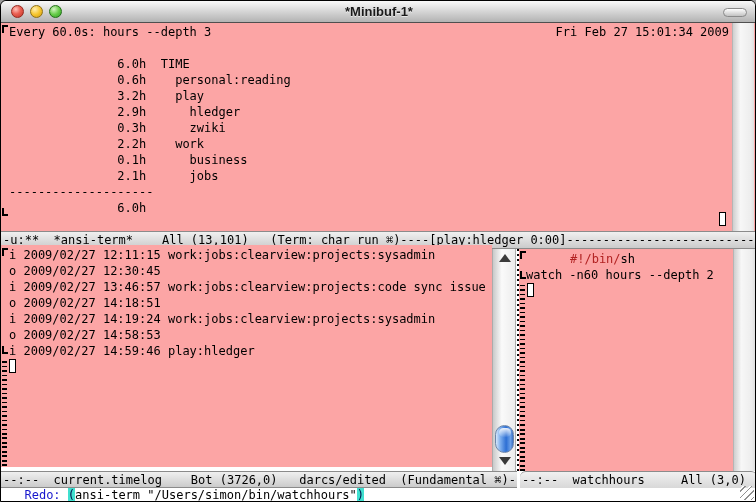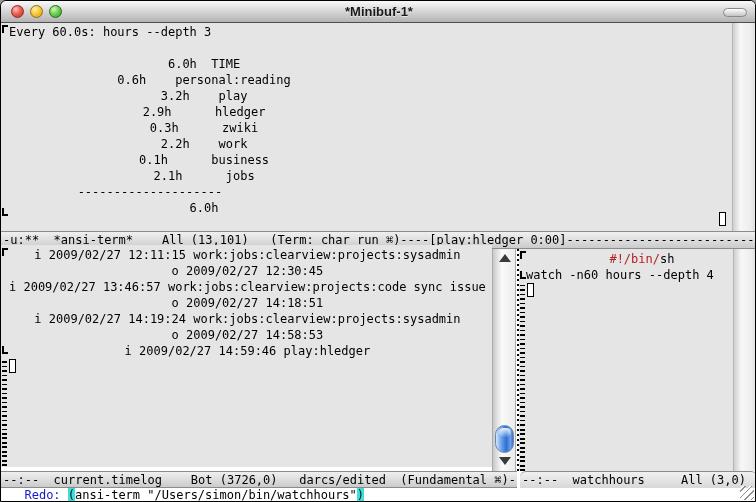--- a/index.html
+++ b/index.html
@@ -24,21 +24,21 @@
   #window-title {
     position:absolute; left:0; right:0; top:3px; text-align:center;
     font-family:"Liberation Sans","DejaVu Sans",sans-serif; font-weight:bold;
     font-size:13px; color:#1a1a1a; text-shadow:0 1px 0 rgba(255,255,255,.6);
   }
   #pill-btn {
     position:absolute; right:10px; top:7px; width:24px; height:9px; border-radius:5px;
     background:linear-gradient(#ffffff,#c2c2c2); border:1px solid #8a8a8a;
   }
   
-  .ewin { position:absolute; background:#e5e5e5; overflow:hidden;text-align:center; }
+  .ewin { position:absolute; background:#fca5a5; overflow:hidden; }
   .line { white-space:pre; line-height:16px; height:16px; }
   pre.block { margin:0; white-space:pre; line-height:16px; }
   .mark { position:absolute; width:6px; height:8px; }
   .mark.tl { border-left:2px solid #000; border-top:2px solid #000; }
   .mark.bl { border-left:2px solid #000; border-bottom:2px solid #000; }
   .hollow-cursor { position:absolute; width:7px; height:14px; border:1px solid #000; background:#fff; }
   .empty-dashes {
     position:absolute; width:5px;
     background:repeating-linear-gradient(to bottom,#000 0 1.5px,transparent 1.5px 4.5px);
   }
@@ -101,20 +101,21 @@
       <span class="light green"></span>
     </div>
     <div id="window-title">*Minibuf-1*</div>
     <span id="pill-btn"></span>
   </div>
 
   <div class="ewin mono" style="left:0; top:22px; width:756px; height:208px;">
     <span class="mark tl" style="left:1px; top:2px;"></span>
     <div class="hdr-row">
       <span>Every 60.0s: hours --depth 3</span>
+      <span>Fri Feb 27 15:01:34 2009</span>
     </div>
     <pre class="block" style="position:absolute; left:8px; top:33px;"><div class="line">               6.0h  TIME</div><div class="line">               0.6h    personal:reading</div><div class="line">               3.2h    play</div><div class="line">               2.9h      hledger</div><div class="line">               0.3h      zwiki</div><div class="line">               2.2h    work</div><div class="line">               0.1h      business</div><div class="line">               2.1h      jobs</div><div class="line">--------------------</div><div class="line">               6.0h</div></pre>
     <span class="mark bl" style="left:1px; top:185px;"></span>
     <span class="hollow-cursor" style="left:718px; top:189px;"></span>
     <div class="track" style="left:731px; top:0; height:208px;"></div>
   </div>
 
   <div class="modeline mono" style="left:0; top:230px; width:756px;">-u:**  *ansi-term*    All (13,101)   (Term: char run ⌘)----[play:hledger 0:00]----------------------------------------</div>
 
   <div class="ewin mono" style="left:0; top:244px; width:491px; height:222px;">
@@ -128,21 +129,21 @@
   <div id="scrollbar-left">
     <span class="sb-arrow up"></span>
     <span id="sb-thumb"></span>
     <span class="sb-arrow down"></span>
   </div>
 
   <div id="divider"></div>
 
   <div class="ewin mono" style="left:518px; top:248px; width:214px; height:222px;">
     <span class="mark tl" style="left:1px; top:2px;"></span>
-    <pre class="block" style="position:absolute; left:7px; top:2px;"><div class="line"><span class="shebang">#!/bin/</span><span>sh</span></div><div class="line">watch -n60 hours --depth 4</div></pre>
+    <pre class="block" style="position:absolute; left:7px; top:2px;"><div class="line"><span class="shebang">#!/bin/</span><span>sh</span></div><div class="line">watch -n60 hours --depth 2</div></pre>
     <span class="mark bl" style="left:1px; top:22px;"></span>
     <span class="hollow-cursor" style="left:8px; top:34px;"></span>
     <span class="empty-dashes" style="left:1px; top:36px; bottom:0;"></span>
   </div>
 
   <div class="track" style="left:732px; top:248px; height:222px;"></div>
 
   <div class="modeline mono" style="left:0; top:470px; width:516px; height:17px;">--:--  current.timelog    Bot (3726,0)   darcs/edited  (Fundamental ⌘)----[</div>
   <div class="modeline mono" style="left:519px; top:470px; width:237px; height:27px;border-radius:6px;">--:--  watchhours     All (3,0)</div>
 

